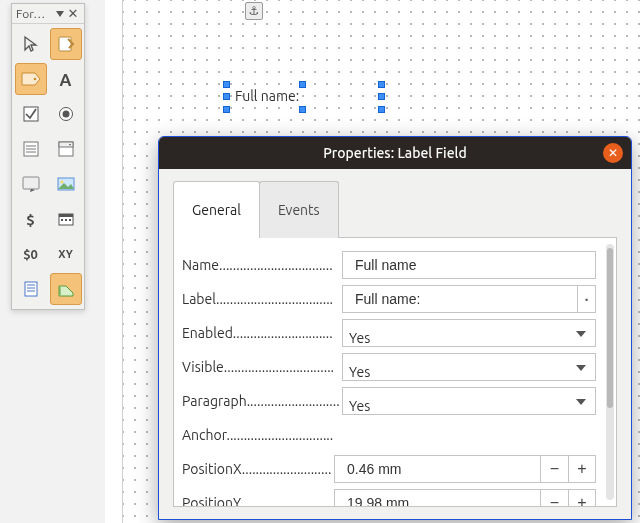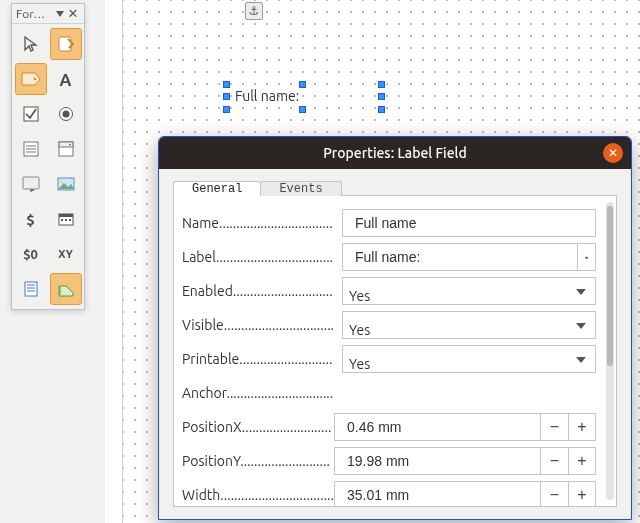--- a/index.html
+++ b/index.html
@@ -161,30 +161,29 @@
     font-size: 12px; font-weight:bold;
     cursor:pointer;
   }
 
   .tabs {
     display:flex;
     padding: 12px 14px 0 14px;
     gap: 0;
   }
   .tab {
-    padding: 0 18px;
-    font-size: 12px;
+    padding: 20px 18px;
+    font-size: 14px;
     color: var(--text-mid);
     border: 1px solid var(--border-grey);
     border-bottom: none;
     background: #eaeaea;
     border-radius: 3px 3px 0 0;
     margin-right: -1px;
     cursor:pointer;
-    font-family:Liberation Mono, monospace;
   }
   .tab.active {
     background: var(--bg-white);
     color: #222;
     position:relative; z-index:2;
   }
   .tabs-spacer { flex:1; border-bottom: 1px solid var(--border-grey); }
 
   .form-area {
     flex:1;
@@ -440,21 +439,21 @@
       <div class="lbl"><span>Visible</span>................................</div>
       <div class="ctrl">
         <div class="combo">
             <span>Yes</span>
             <span class="tri"></span>
           </div>
       </div>
     </div>
 
     <div class="row">
-      <div class="lbl"><span>Printable</span>...........................</div>
+      <div class="lbl"><span>Paragraph</span>...........................</div>
       <div class="ctrl">
         <div class="combo">
             <span>Yes</span>
             <span class="tri"></span>
           </div>
       </div>
     </div>
 
     <div class="row">
       <div class="lbl"><span>Anchor</span>...............................</div>

